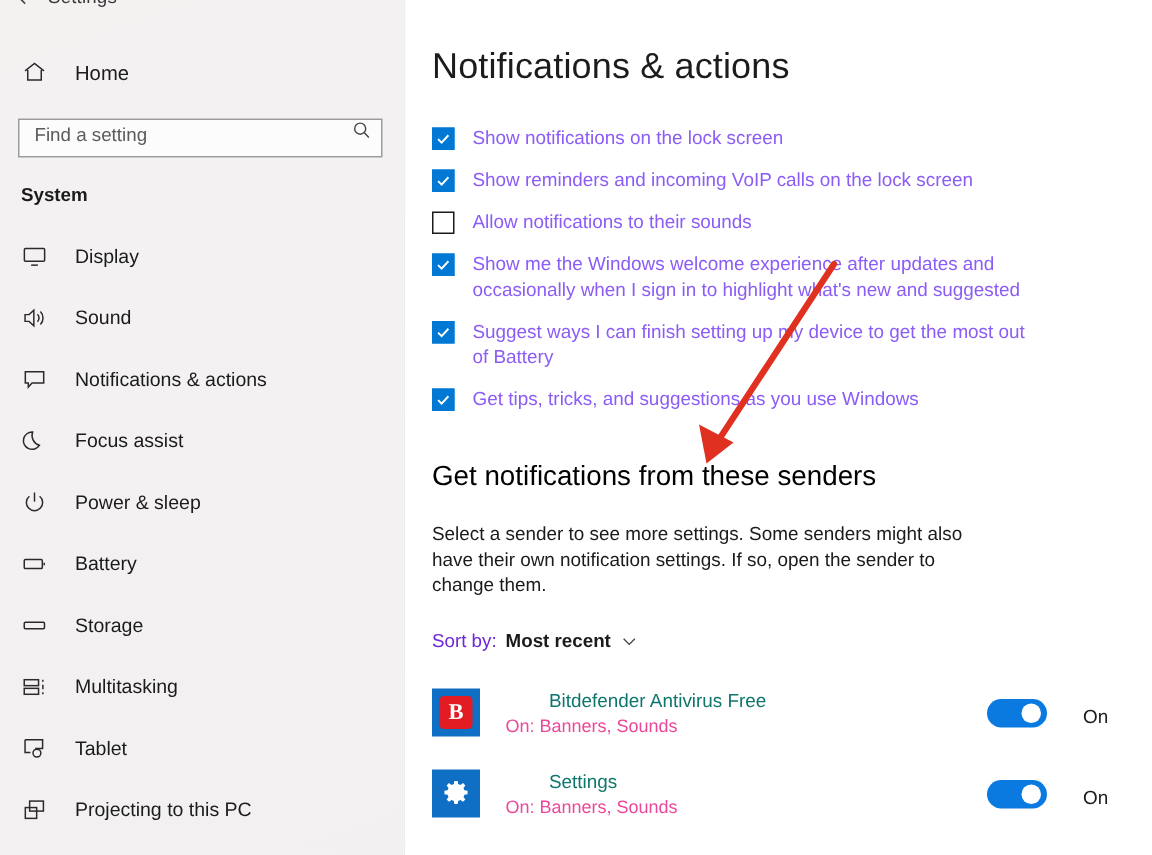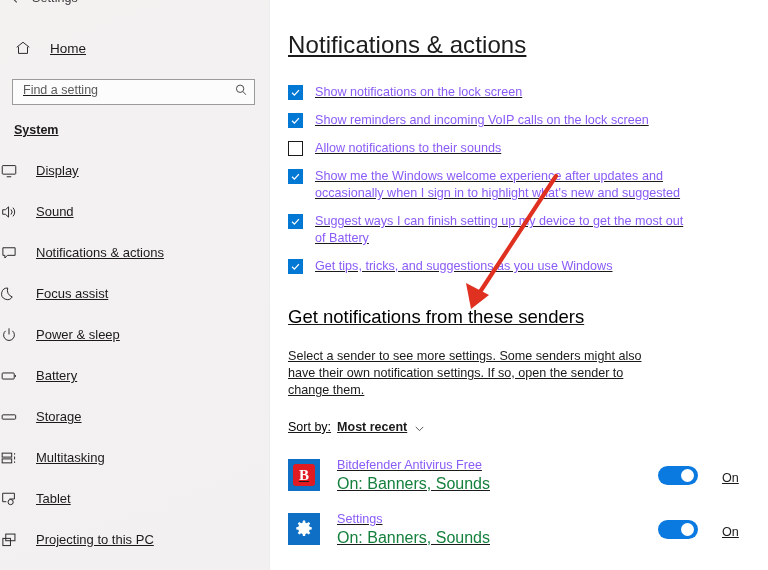--- a/index.html
+++ b/index.html
@@ -4,21 +4,21 @@
 <style>
   * { box-sizing: border-box; margin: 0; padding: 0; }
   html, body {
     width: 768px; height: 570px;
     overflow: hidden;
     font-family: "Liberation Sans", sans-serif;
     background: #ffffff;
     color: #1a1a1a;
     -webkit-font-smoothing: antialiased;
   }
-  #app { position: relative; width: 768px; height: 474px; display: flex; text-decoration: underline; }
+  #app { position: relative; width: 768px; height: 474px; display: flex; }
 
   
   .sidebar {
     width: 270px; height: 570px;
     background: linear-gradient(160deg,#f4f1f1 0%, #f3f1f1 35%, #f2f0f0 100%);
     position: relative;
     border-right: 1px solid #ececec;
     flex: 0 0 270px;
   }
   .titlebar {
@@ -37,40 +37,40 @@
     display: flex; align-items: center; gap: 18px;
     padding: 0 0 0 14px; height: 30px; margin-top: 23px;
   }
   .home-row .lbl { font-size: 13.5px; color:#1b1b1b; }
 
   .searchbox {
     margin: 16px 14px 0 12px;
     height: 26px;
     border: 1px solid #9b9b9b;
     background: #fdfcfc;
-    display: flex; align-items: center;
+    display: flex; 
     padding: 0 6px 5px 10px;
   }
   .searchbox input {
     border: 0; outline: 0; background: transparent;
     font-family: "Liberation Sans", sans-serif;
     font-size: 12.5px; color: #2b2b2b; flex: 1; height: 100%;
   }
   .searchbox input::placeholder { color: #5b5b5b; }
   .search-icon { width: 14px; height: 14px; color:#444; flex: 0 0 14px; }
 
   .group-title {
     font-size: 12.5px; font-weight: bold; color:#1b1b1b;
     padding: 18px 0 0 14px;
   }
 
   .navlist { margin-top: 13px; }
   .navitem {
     display: flex; align-items: center; gap: 18px;
-    height: 41px; cursor: default;
+    height: 41px; padding-left: 14px; cursor: default;
   }
   .navitem .ico { width: 18px; height: 18px; flex: 0 0 18px; color:#2a2a2a; display:flex; align-items:center; justify-content:center; }
   .navitem .lbl { font-size: 13px; color:#1b1b1b; white-space: nowrap; }
 
   
   .main {
     flex: 1; height: 570px; position: relative;
     background: #ffffff; padding: 0 0 0 18px; overflow: hidden;
   }
   h1.page-title {
@@ -97,42 +97,42 @@
 
   h2.section-title {
     font-size: 18.5px; font-weight: normal; color:#000000;
     margin-top: 31px;
   }
   p.section-desc {
     font-size: 12.6px; line-height: 17px; color: #1b1b1b;
     margin-top: 20px; max-width: 380px;
   }
   .sortby { margin-top: 21px; display:flex; align-items:center; gap:6px; }
-  .sortby .lead { font-size: 12.5px; color:#000000; }
+  .sortby .lead { font-size: 12.5px; color:#6d28d9; }
   .sortby .val { font-size: 12.5px; color:#1b1b1b; font-weight: bold; }
   .sortby .chev { width: 13px; height: 13px; color:#444; }
 
   .senders { margin-top: 14px; }
   .sender-row {
     display: flex; align-items: center;
     height: 54px;
   }
   .tile {
     width: 32px; height: 32px; flex: 0 0 32px;
     background: #0e6fc4; display:flex; align-items:center; justify-content:center;
   }
   .tile-b {
     width: 22px; height: 22px; background:#e21b22; border-radius:3px;
     color:#fff; font-size: 15px; font-weight: bold; line-height: 22px;
     text-align:center; font-family:"Liberation Serif", serif;
   }
   .tile svg { width: 20px; height: 20px; color:#fff; }
   .sender-text { margin-left: 17px; flex: 1; }
-  .sender-name { font-size: 12.6px; color:#8b5cf6; }
-  .sender-sub { font-size: 16px; color:#15803d; margin-top: 3px; }
+  .sender-name { font-size: 12.6px; color:#0f766e;margin-left:29px; }
+  .sender-sub { font-size: 12px; color:#ec4899; margin-top: 3px; }
   .toggle-wrap { display:flex; align-items:flex-end; gap:24px; width: 110px; }
   .toggle {
     width: 40px; height: 19px; border-radius: 10px;
     background:#0a7ae0; position: relative; flex: 0 0 40px;
   }
   .toggle .knob {
     position:absolute; top: 3px; right: 4px;
     width: 13px; height: 13px; border-radius:50%; background:#fff;
   }
   .toggle-label { font-size: 12.6px; color:#1b1b1b; }

